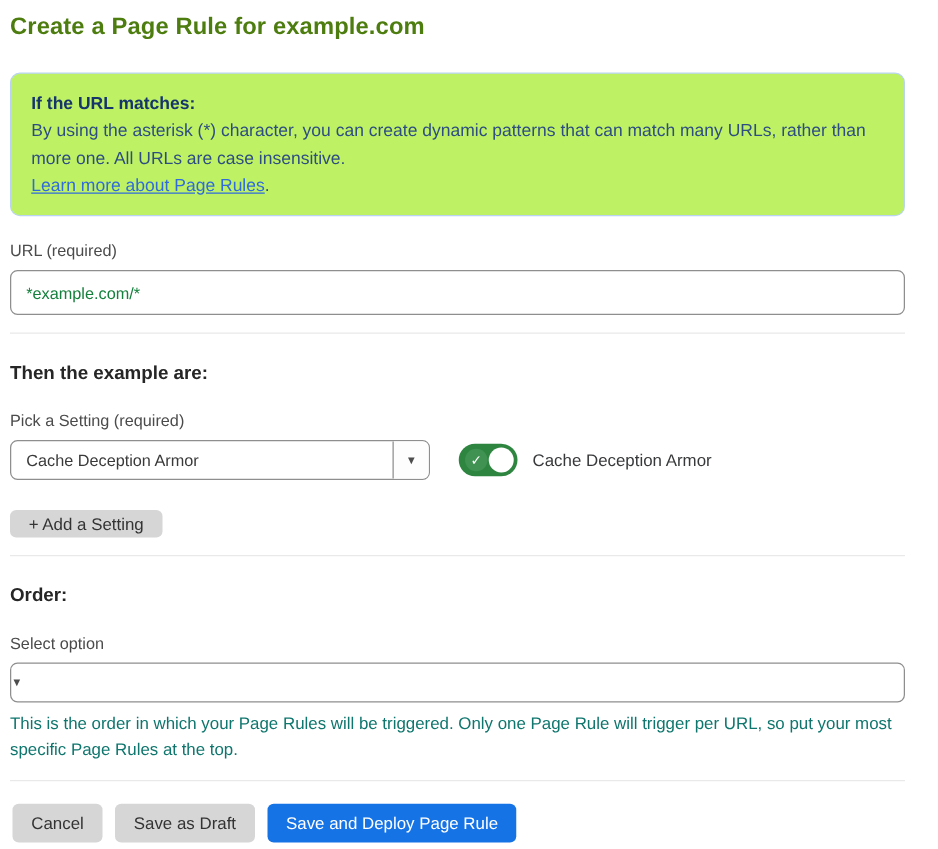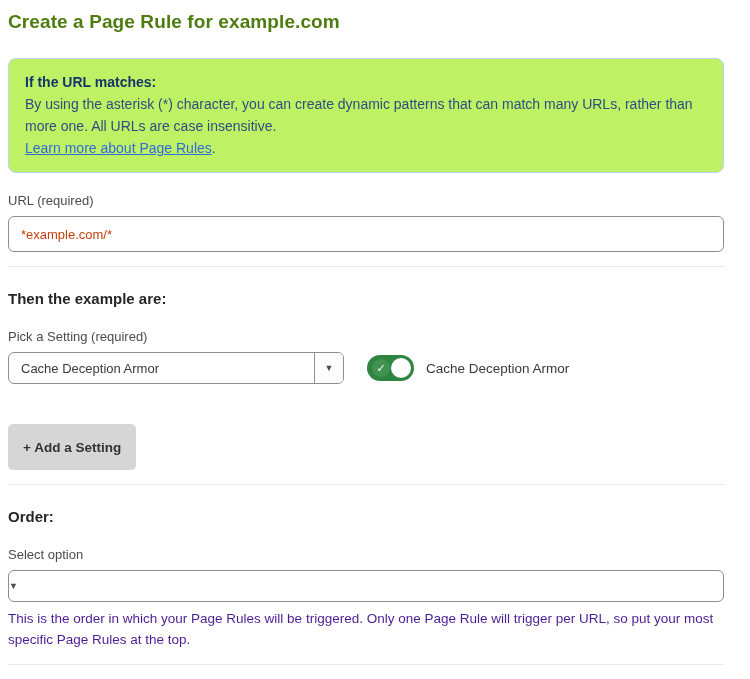--- a/index.html
+++ b/index.html
@@ -56,21 +56,21 @@
     line-height: 20px;
   }
   
   .text-input {
     width: 716px;
     height: 32px;
     border: 1px solid #8e8e8e;
     border-radius: 6px;
     font-family: "Liberation Sans", "DejaVu Sans", sans-serif;
     font-size: 13px;
-    color: #c2410c;
+    color: #15803d;
     padding: 17px 12px;
     background: #ffffff;
     outline: none;
   }
   .divider {
     border: none;
     border-top: 1px solid #e9e9e9;
     margin: 14px 0 0 0;
   }
   .section-heading {
@@ -170,40 +170,39 @@
   }
   .btn-gray {
     background: #d6d6d6;
     color: #333333;
   }
   .btn-blue {
     background: #1673e6;
     color: #ffffff;
   }
   .add-setting-btn {
-    margin-top: 40px;
-    height: 46px;
-    font-weight: bold;
+    margin-top: 24px;
+    height: 22px;
   }
   
   .select-full {
     display: flex;
     width: 716px;
     height: 32px;
     border: 1px solid #8e8e8e;
     border-radius: 6px;
     background: #ffffff;
     align-items: center;
     cursor: pointer;
   }
   .select-full .combo-value { padding-left: 12px; }
   .select-full .arrow-glyph { margin-right: 14px; }
   .order-desc {
     font-size: 13.5px;
-    color: #4c1d95;
+    color: #0f766e;
     line-height: 21px;
     margin-top: 6px;
     width: 716px;
   }
   .footer {
     display: flex;
     gap: 10px;
     margin-top: 18px;
     margin-left: 2px;
   }

